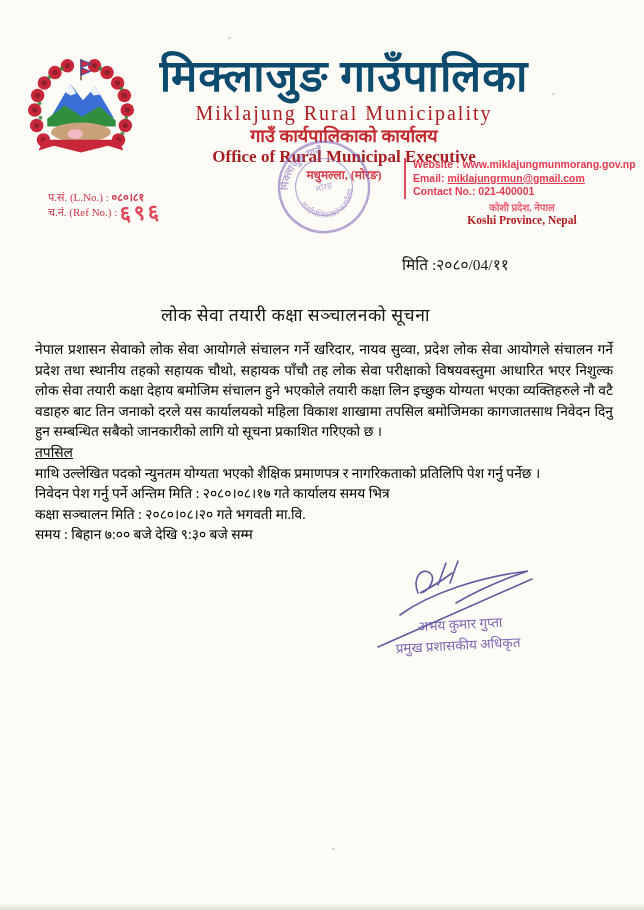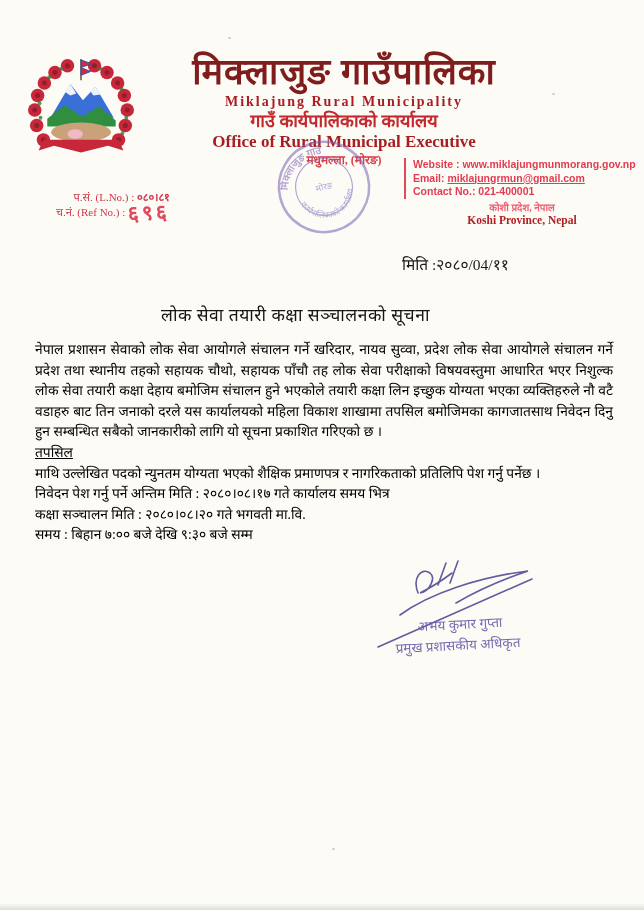--- a/index.html
+++ b/index.html
@@ -6,38 +6,38 @@
   html,body{margin:0;padding:0;background:#e9e9e9;}
   .page{
     position:relative;width:644px;height:910px;margin:0 auto;
     background:#fcfbf6;overflow:hidden;
     font-family:"Liberation Serif","DejaVu Serif",serif;
     color:#1c1c1a;
   }
   
   .emblem{position:absolute;left:28px;top:56px;width:106px;height:108px;}
   .head-center{position:absolute;left:118px;top:54px;width:452px;text-align:center;line-height:1.05;}
-  .title-np{font-size:36px;font-weight:bold;color:#7f1d1d;letter-spacing:1px;}
-  .title-en{font-size:14px;font-weight:bold;color:#ab1d23;letter-spacing:2px;margin-top:3px;}
+  .title-np{font-size:44px;font-weight:bold;color:#0c4a6e;letter-spacing:1px;}
+  .title-en{font-size:20px;font-weight:normal;color:#ab1d23;letter-spacing:2px;margin-top:3px;}
   .office-np{font-size:18px;font-weight:bold;color:#c32a30;margin-top:3px;}
   .office-en{font-size:17px;font-weight:bold;color:#a81d22;margin-top:2px;}
   .addr-np{font-size:12px;color:#d9404f;margin-top:3px;font-weight:bold;}
   .addr-en{font-size:11px;color:#bf2329;font-weight:bold;}
   
   .contact{position:absolute;left:404px;top:158px;width:236px;
     font-family:"Liberation Sans","DejaVu Sans",sans-serif;
     font-size:10.5px;font-weight:bold;color:#e23c52;line-height:13.5px;}
   .contact-main{border-left:2px solid #e0485c;padding-left:7px;}
   .contact a, .email-link{color:#e23c52;text-decoration:underline;}
   .province-np{font-size:10px;color:#ef6074;text-align:center;margin-top:2px;
     font-family:"Liberation Serif",serif;}
   .province-en{font-size:11.5px;color:#b01e23;text-align:center;
     font-family:"Liberation Serif",serif;}
   
-  .refblock{position:absolute;left:56px;top:190px;font-size:11px;color:#d0354a;line-height:15px;text-align:right;}
+  .refblock{position:absolute;left:48px;top:190px;font-size:11px;color:#d0354a;line-height:15px;}
   .refblock b{font-weight:bold;}
   .ref-hand{display:inline-block;font-size:21px;color:#e0485c;letter-spacing:3px;
     transform:rotate(-3deg);font-weight:bold;vertical-align:middle;}
   
   .round-stamp{position:absolute;left:272px;top:138px;width:104px;height:98px;
     opacity:.55;transform:rotate(-14deg);pointer-events:none;}
   
   .date-line{position:absolute;left:402px;top:253px;font-size:15.5px;color:#191917;}
   .subject{position:absolute;left:0;top:302px;width:591px;text-align:center;
     font-size:17.5px;color:#141412;letter-spacing:.5px;}

